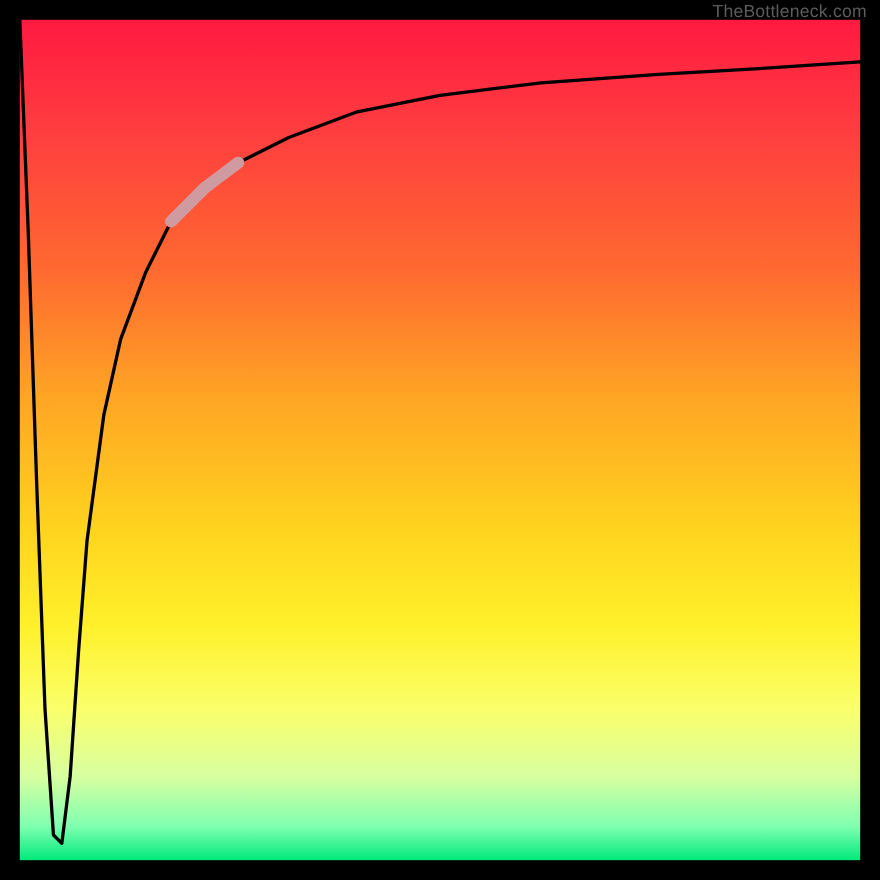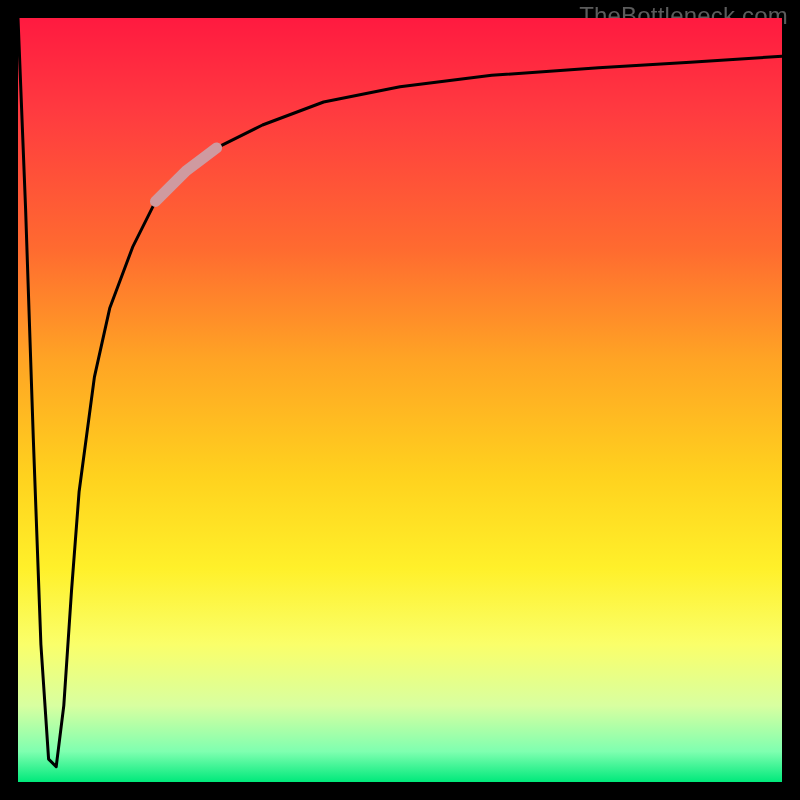--- a/index.html
+++ b/index.html
@@ -35,21 +35,21 @@
       #faff6a 82%,
       #d8ffa0 90%,
       #7fffb0 96%,
       #00e97b 100%
     );
   }
   .watermark {
     position: absolute;
     top: 2px;
     right: 12px;
-    font-size: 24px;
+    font-size: 16px;
     font-weight: 500;
     color: #5c5c5c;
     letter-spacing: 0.2px;
     user-select: none;
   }
   svg.curve {
     position: absolute;
     left: 0;
     top: 0;
     width: 764px;

